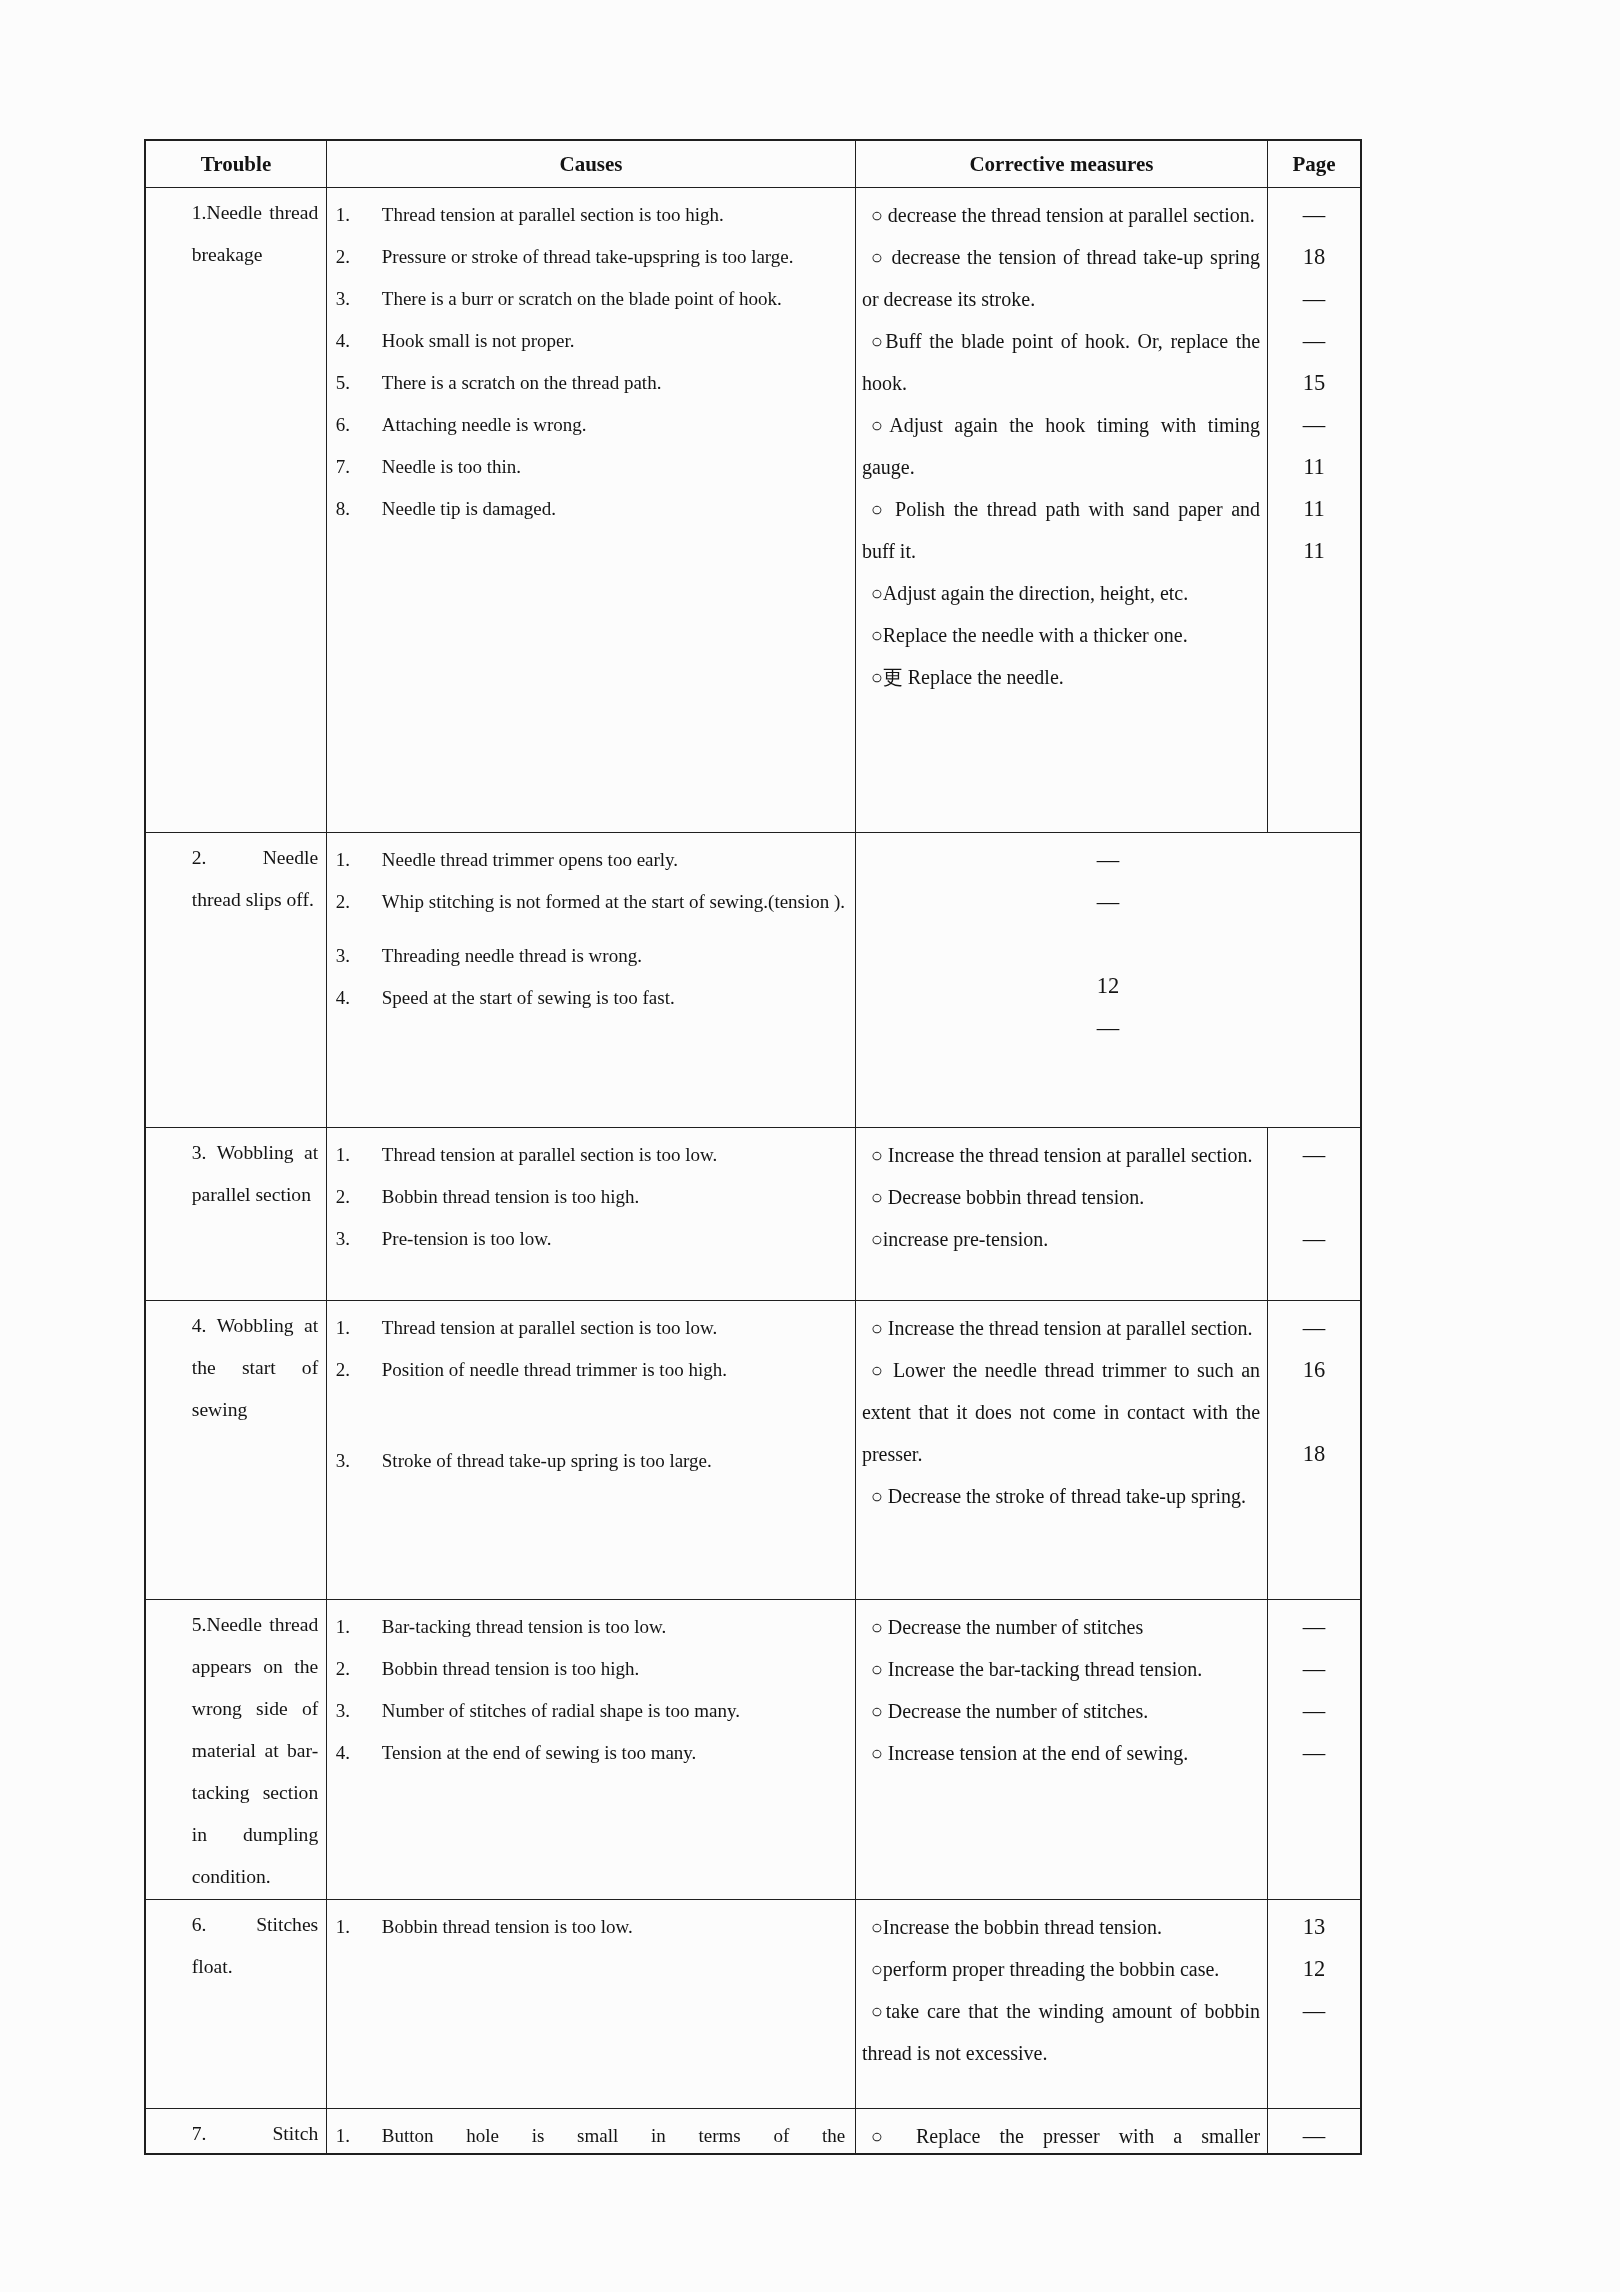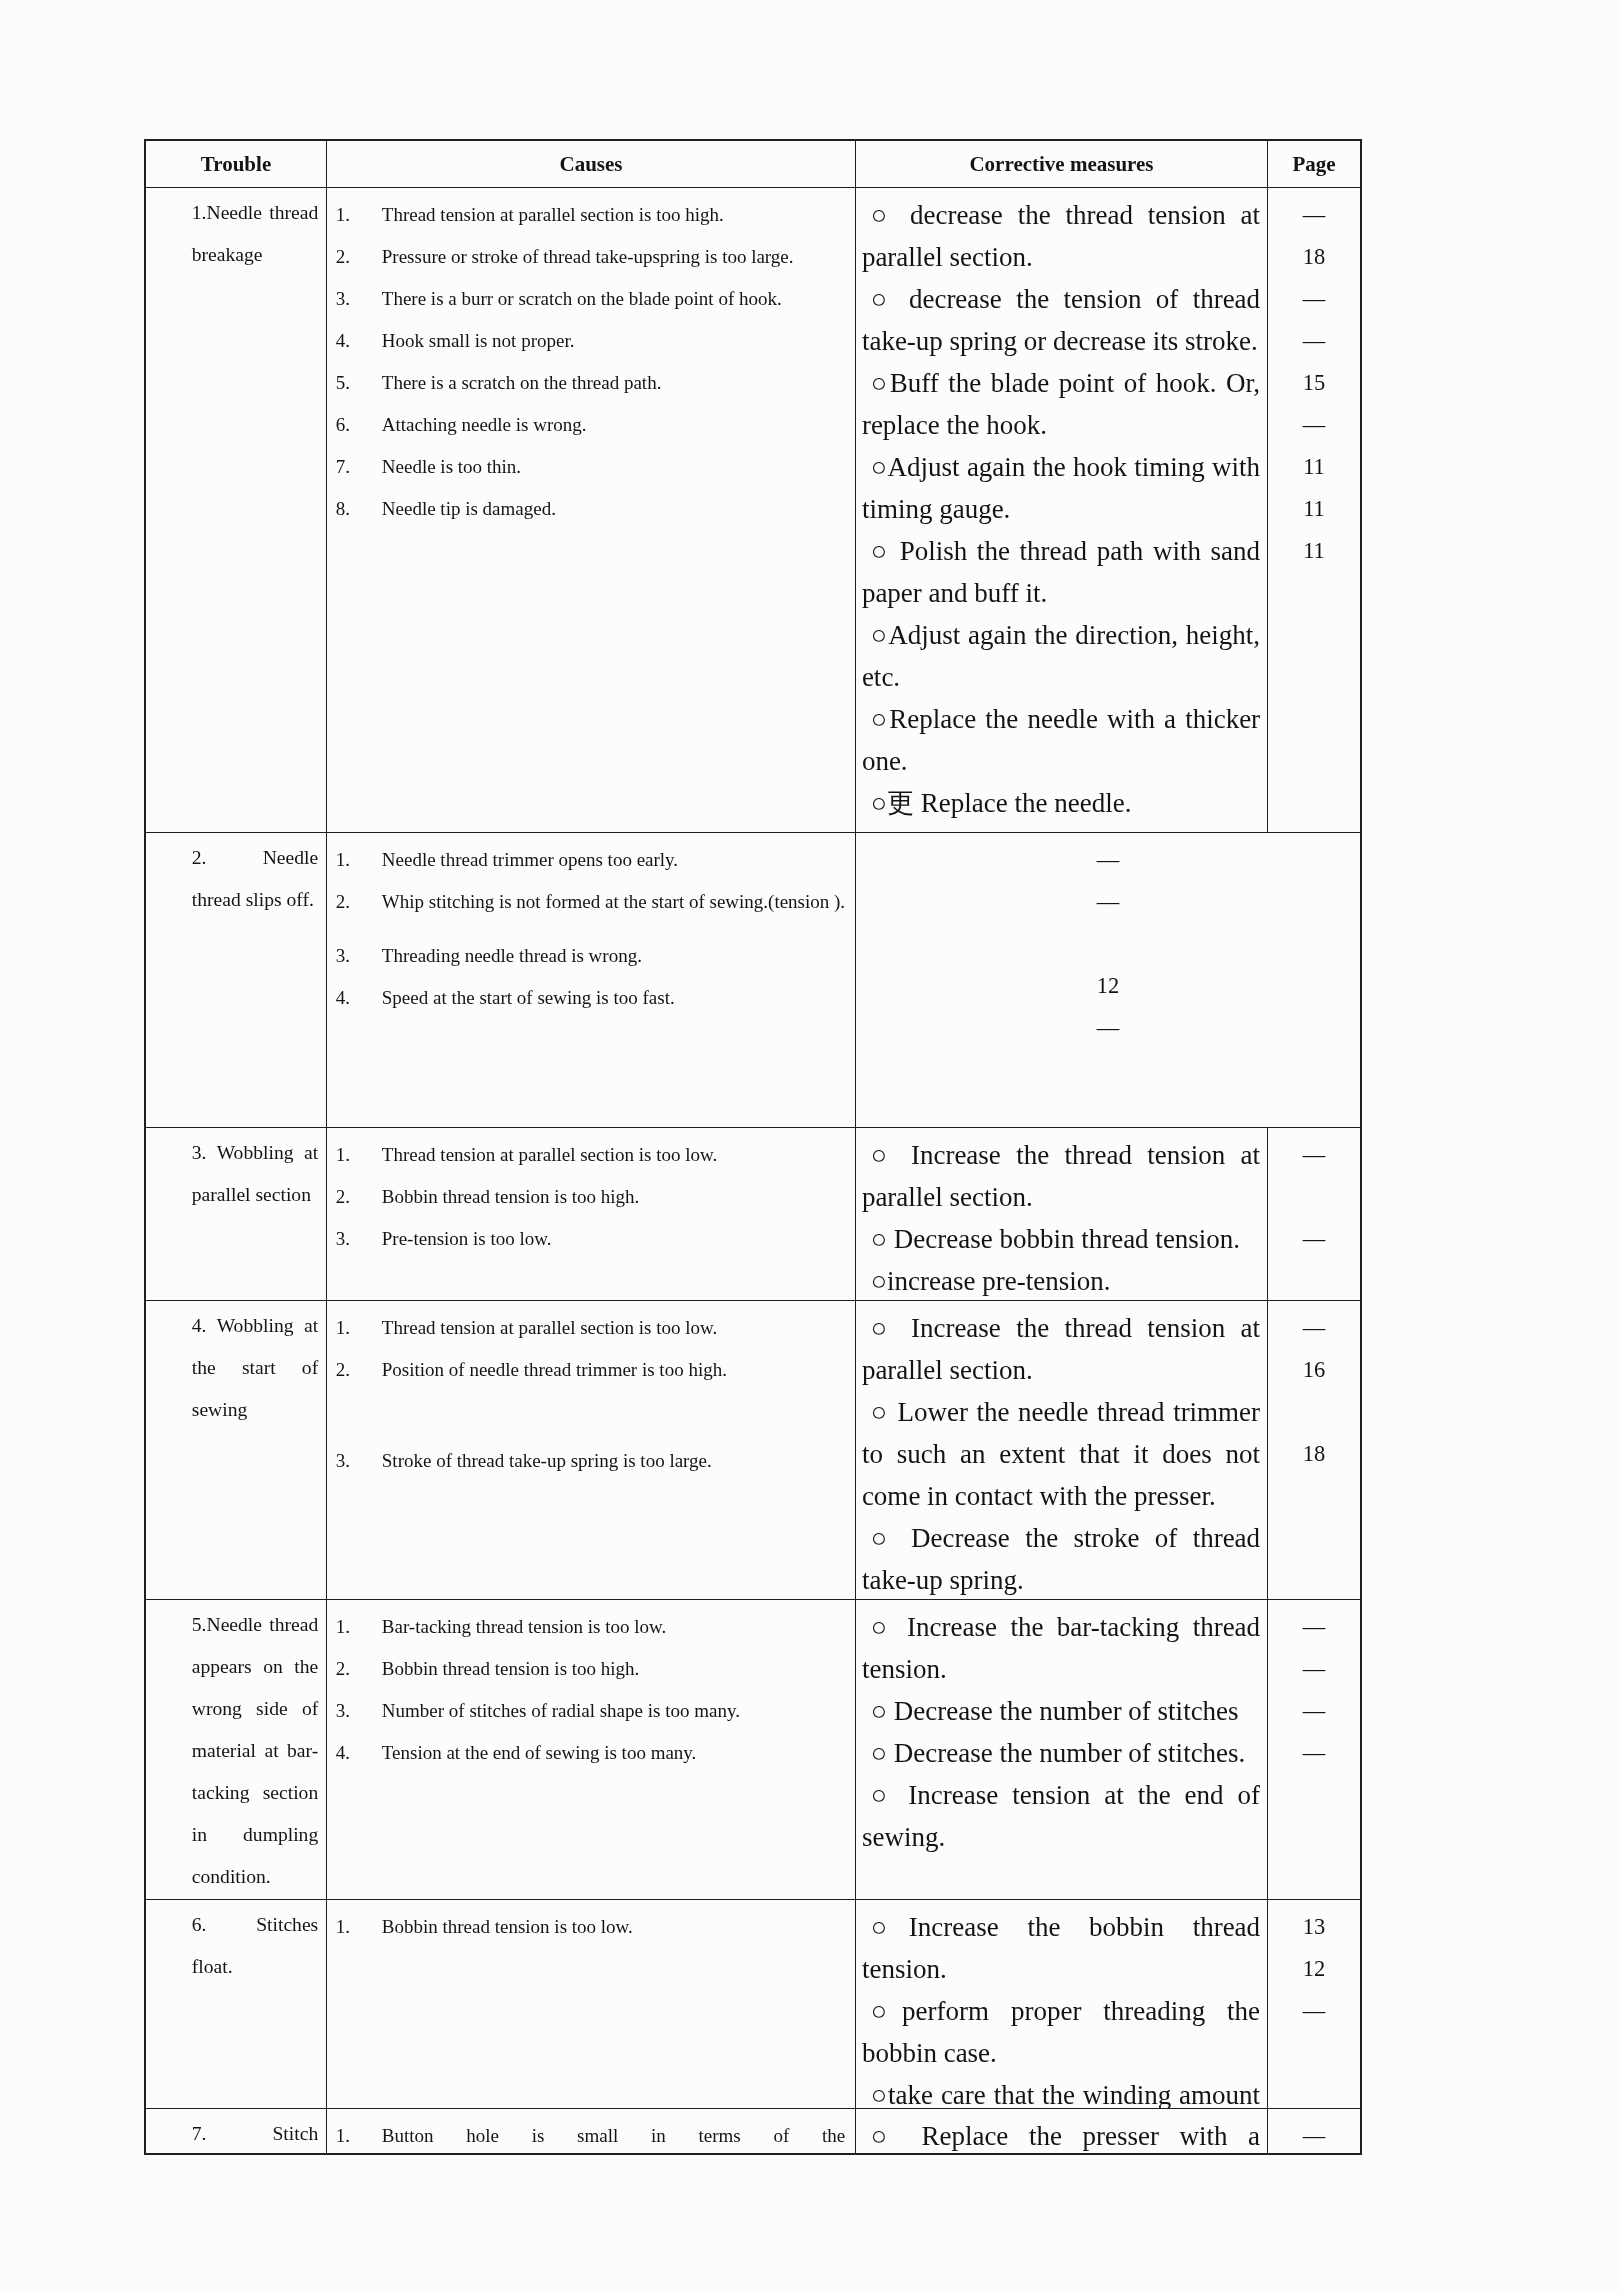--- a/index.html
+++ b/index.html
@@ -43,21 +43,21 @@
     padding-left:46px;text-indent:-46px;
     font-size:19px;line-height:42px;
     text-align:justify;
   }
   .cz .num{display:inline-block;width:46px;text-indent:0;}
   
   .cell-corr{padding-top:5.9px;}
   .cm{
     margin:0 6.9px 0 5.9px;
     text-indent:8.8px;
-    font-size:27px;line-height:42px;
+    font-size:20px;line-height:42px;
     text-align:justify;
   }
   
   .cell-page{padding-top:5.9px;}
   .pl{height:42px;line-height:42px;text-align:center;font-size:22.5px;}
   
   .gap-line{margin-top:35px;}
   .gap-small{margin-top:11.8px;}
   .gap-large{margin-top:49px;}
   .stretch{text-align-last:justify;}
@@ -173,22 +173,22 @@
           <div class="cell c-trouble">
             <div class="tr-text">5.Needle thread appears on the wrong side of material at bar-tacking section in dumpling condition.</div>
           </div>
           <div class="cell c-causes cell-causes">
             <div class="cz"><div class="num" style="display: inline-block;">1.</div><span>Bar-tacking thread tension is too low.</span></div>
             <div class="cz"><div class="num" style="display: inline-block;">2.</div><span>Bobbin thread tension is too high.</span></div>
             <div class="cz"><div class="num" style="display: inline-block;">3.</div><span>Number of stitches of radial shape is too many.</span></div>
             <div class="cz"><div class="num" style="display: inline-block;">4.</div><span>Tension at the end of sewing is too many.</span></div>
           </div>
           <div class="cell c-corr cell-corr">
+            <div class="cm">○ Decrease the number of stitches</div>
             <div class="cm">○ Increase the bar-tacking thread tension.</div>
-            <div class="cm">○ Decrease the number of stitches</div>
             <div class="cm">○ Decrease the number of stitches.</div>
             <div class="cm">○ Increase tension at the end of sewing.</div>
           </div>
           <div class="cell c-page cell-page">
             <div class="pl">—</div>
             <div class="pl">—</div>
             <div class="pl">—</div>
             <div class="pl">—</div>
           </div>
         </div>

